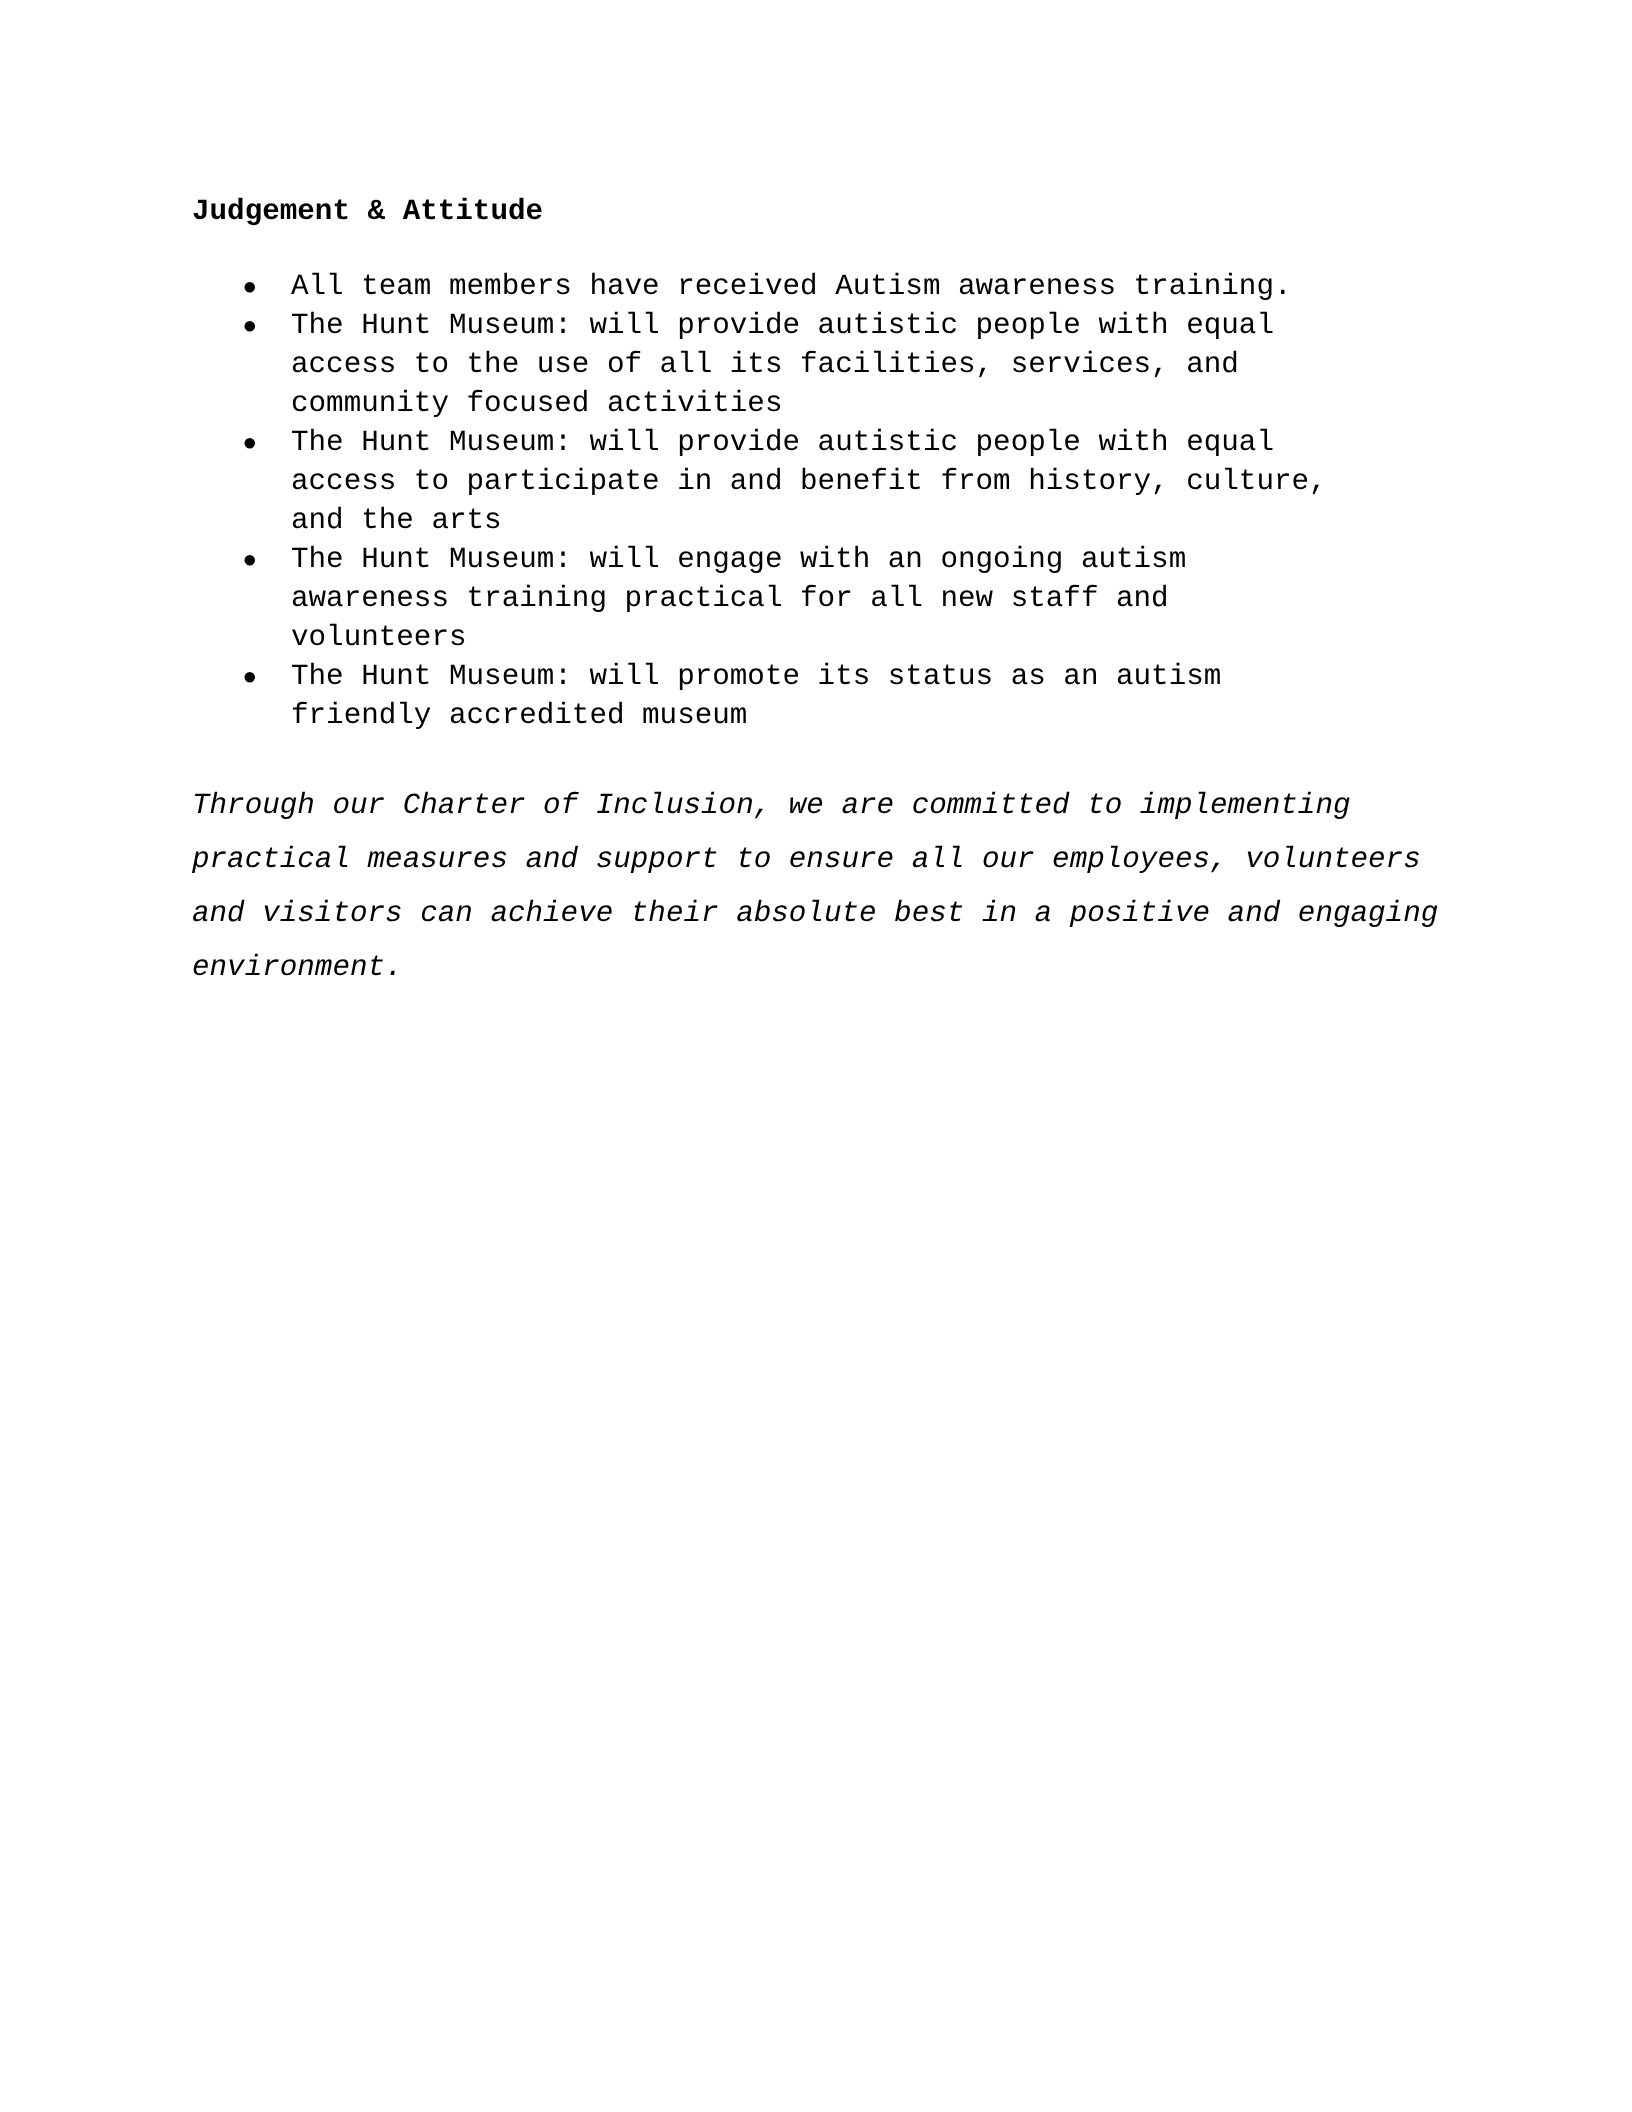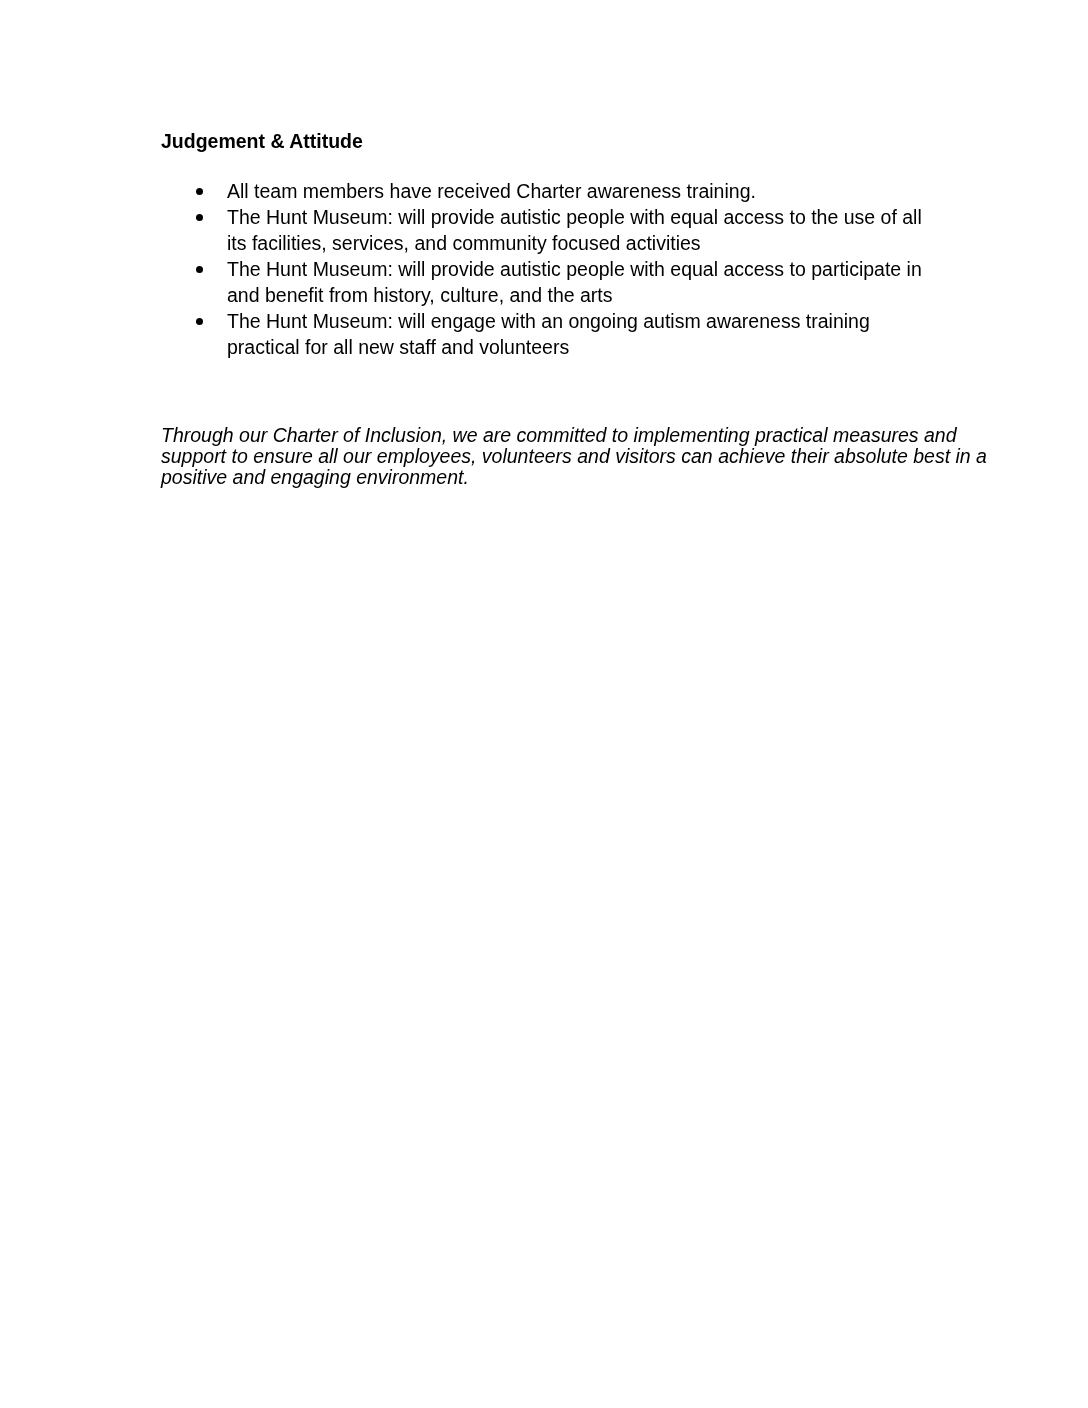--- a/index.html
+++ b/index.html
@@ -9,25 +9,24 @@
   * { margin: 0; padding: 0; box-sizing: border-box; }
   html, body {
     background: var(--page-bg);
   }
   .page {
     position: relative;
     width: 1088px;
     height: 1408px;
     background: var(--page-bg);
     color: var(--text-color);
-    font-family: Liberation Sans, sans-serif;
+    font-family: Liberation Mono, monospace;
     font-size: 19.5px;
     line-height: 26px;
     overflow: hidden;
-    padding-left: 33px;
   }
   .content {
     padding: 128px 0 0 128px;
   }
   .heading {
     font-size: 19.5px;
     font-weight: bold;
     line-height: 26px;
     margin: 0 0 24px 0;
   }
@@ -47,54 +46,58 @@
     left: 35px;
     top: 10px;
     width: 7px;
     height: 7px;
     border-radius: 50%;
     background: var(--text-color);
   }
   .closing {
     font-style: italic;
     width: 836px;
-    margin-top: 65px;
-    line-height: 21px;
+    margin-top: 29px;
+    line-height: 36px;
   }
 </style>
 </head>
 <body>
 
 <div class="page">
   <div class="content">
 
     <h1 class="heading">Judgement &amp; Attitude</h1>
 
     <ul class="bullet-list">
 
         <li class="bullet-item">
           <span class="bullet-marker"></span>
-          <span class="bullet-text">All team members have received Charter awareness training.</span>
+          <span class="bullet-text">All team members have received Autism awareness training.</span>
         </li>
 
         <li class="bullet-item">
           <span class="bullet-marker"></span>
           <span class="bullet-text">The Hunt Museum: will provide autistic people with equal access to the use of all its facilities, services, and community focused activities</span>
         </li>
 
         <li class="bullet-item">
           <span class="bullet-marker"></span>
           <span class="bullet-text">The Hunt Museum: will provide autistic people with equal access to participate in and benefit from history, culture, and the arts</span>
         </li>
 
 
         <li class="bullet-item">
           <span class="bullet-marker"></span>
           <span class="bullet-text">The Hunt Museum: will engage with an ongoing autism awareness training practical for all new staff and volunteers</span>
         </li>
 
 
+        <li class="bullet-item">
+          <span class="bullet-marker"></span>
+          <span class="bullet-text">The Hunt Museum: will promote its status as an autism friendly accredited museum</span>
+        </li>
       </ul>
 
     <p class="closing">Through our Charter of Inclusion, we are committed to implementing practical measures and support to ensure all our employees, volunteers and visitors can achieve their absolute best in a positive and engaging environment.</p>
 
   </div>
 </div>
 
 </body></html>

